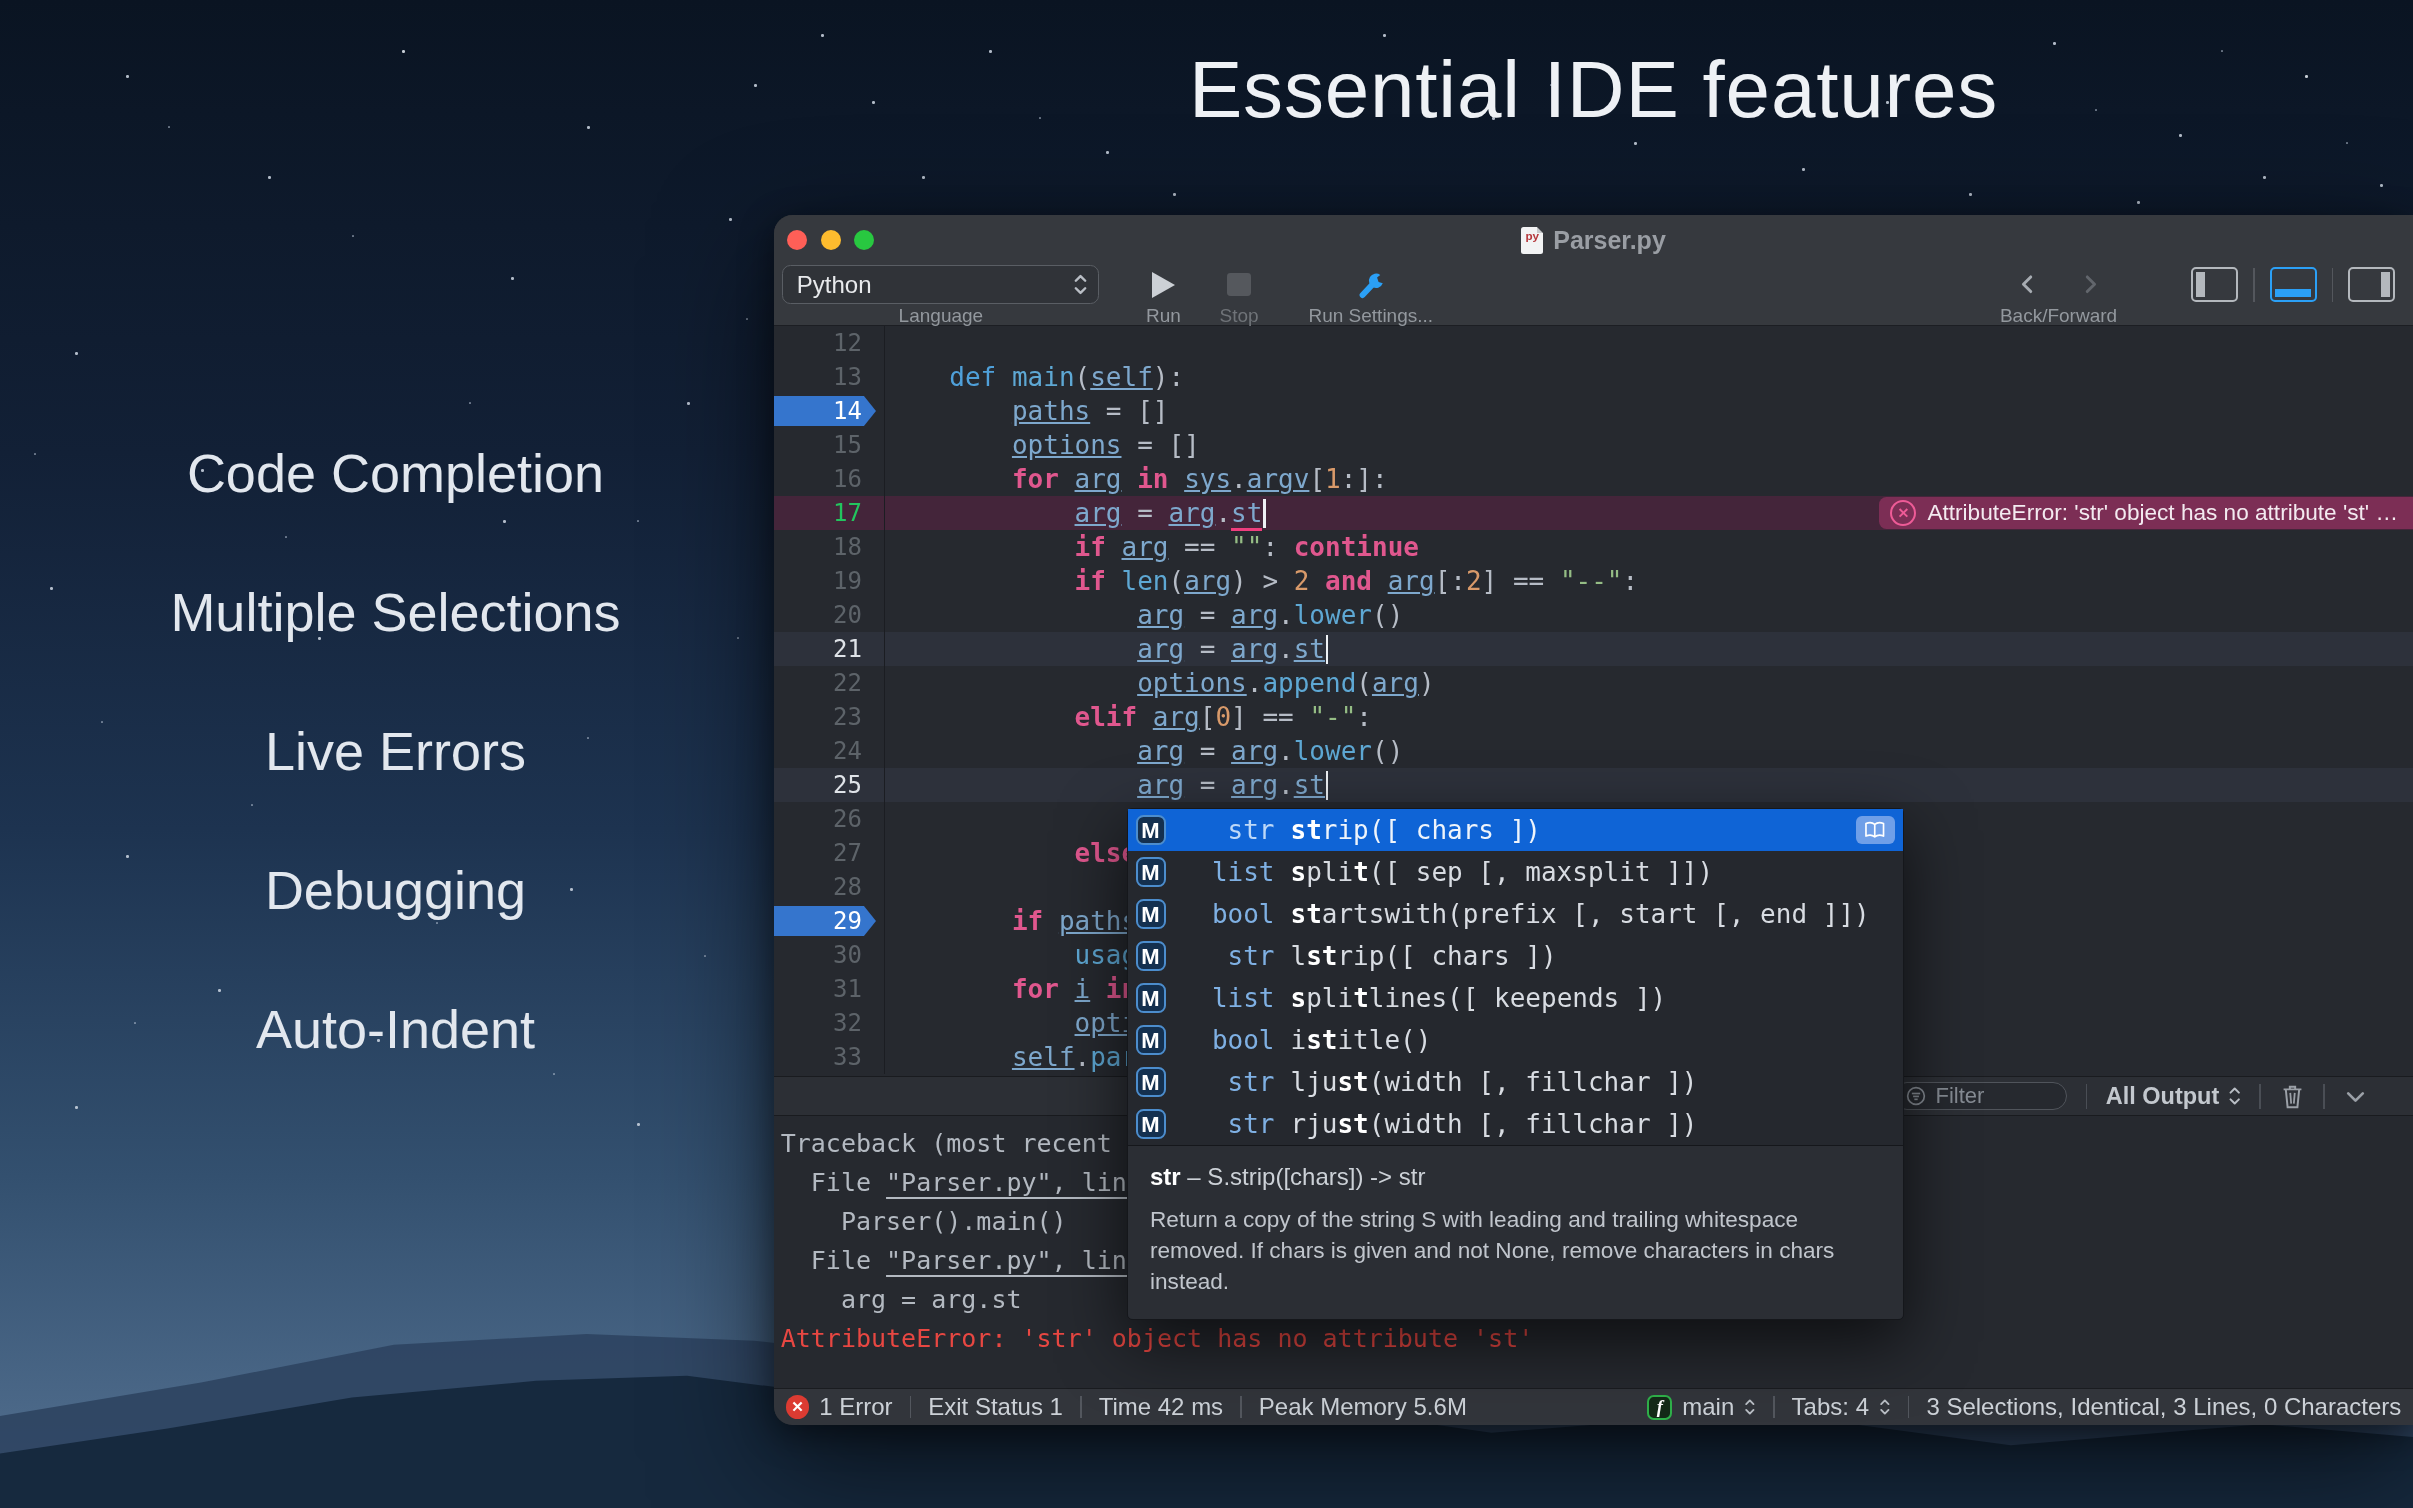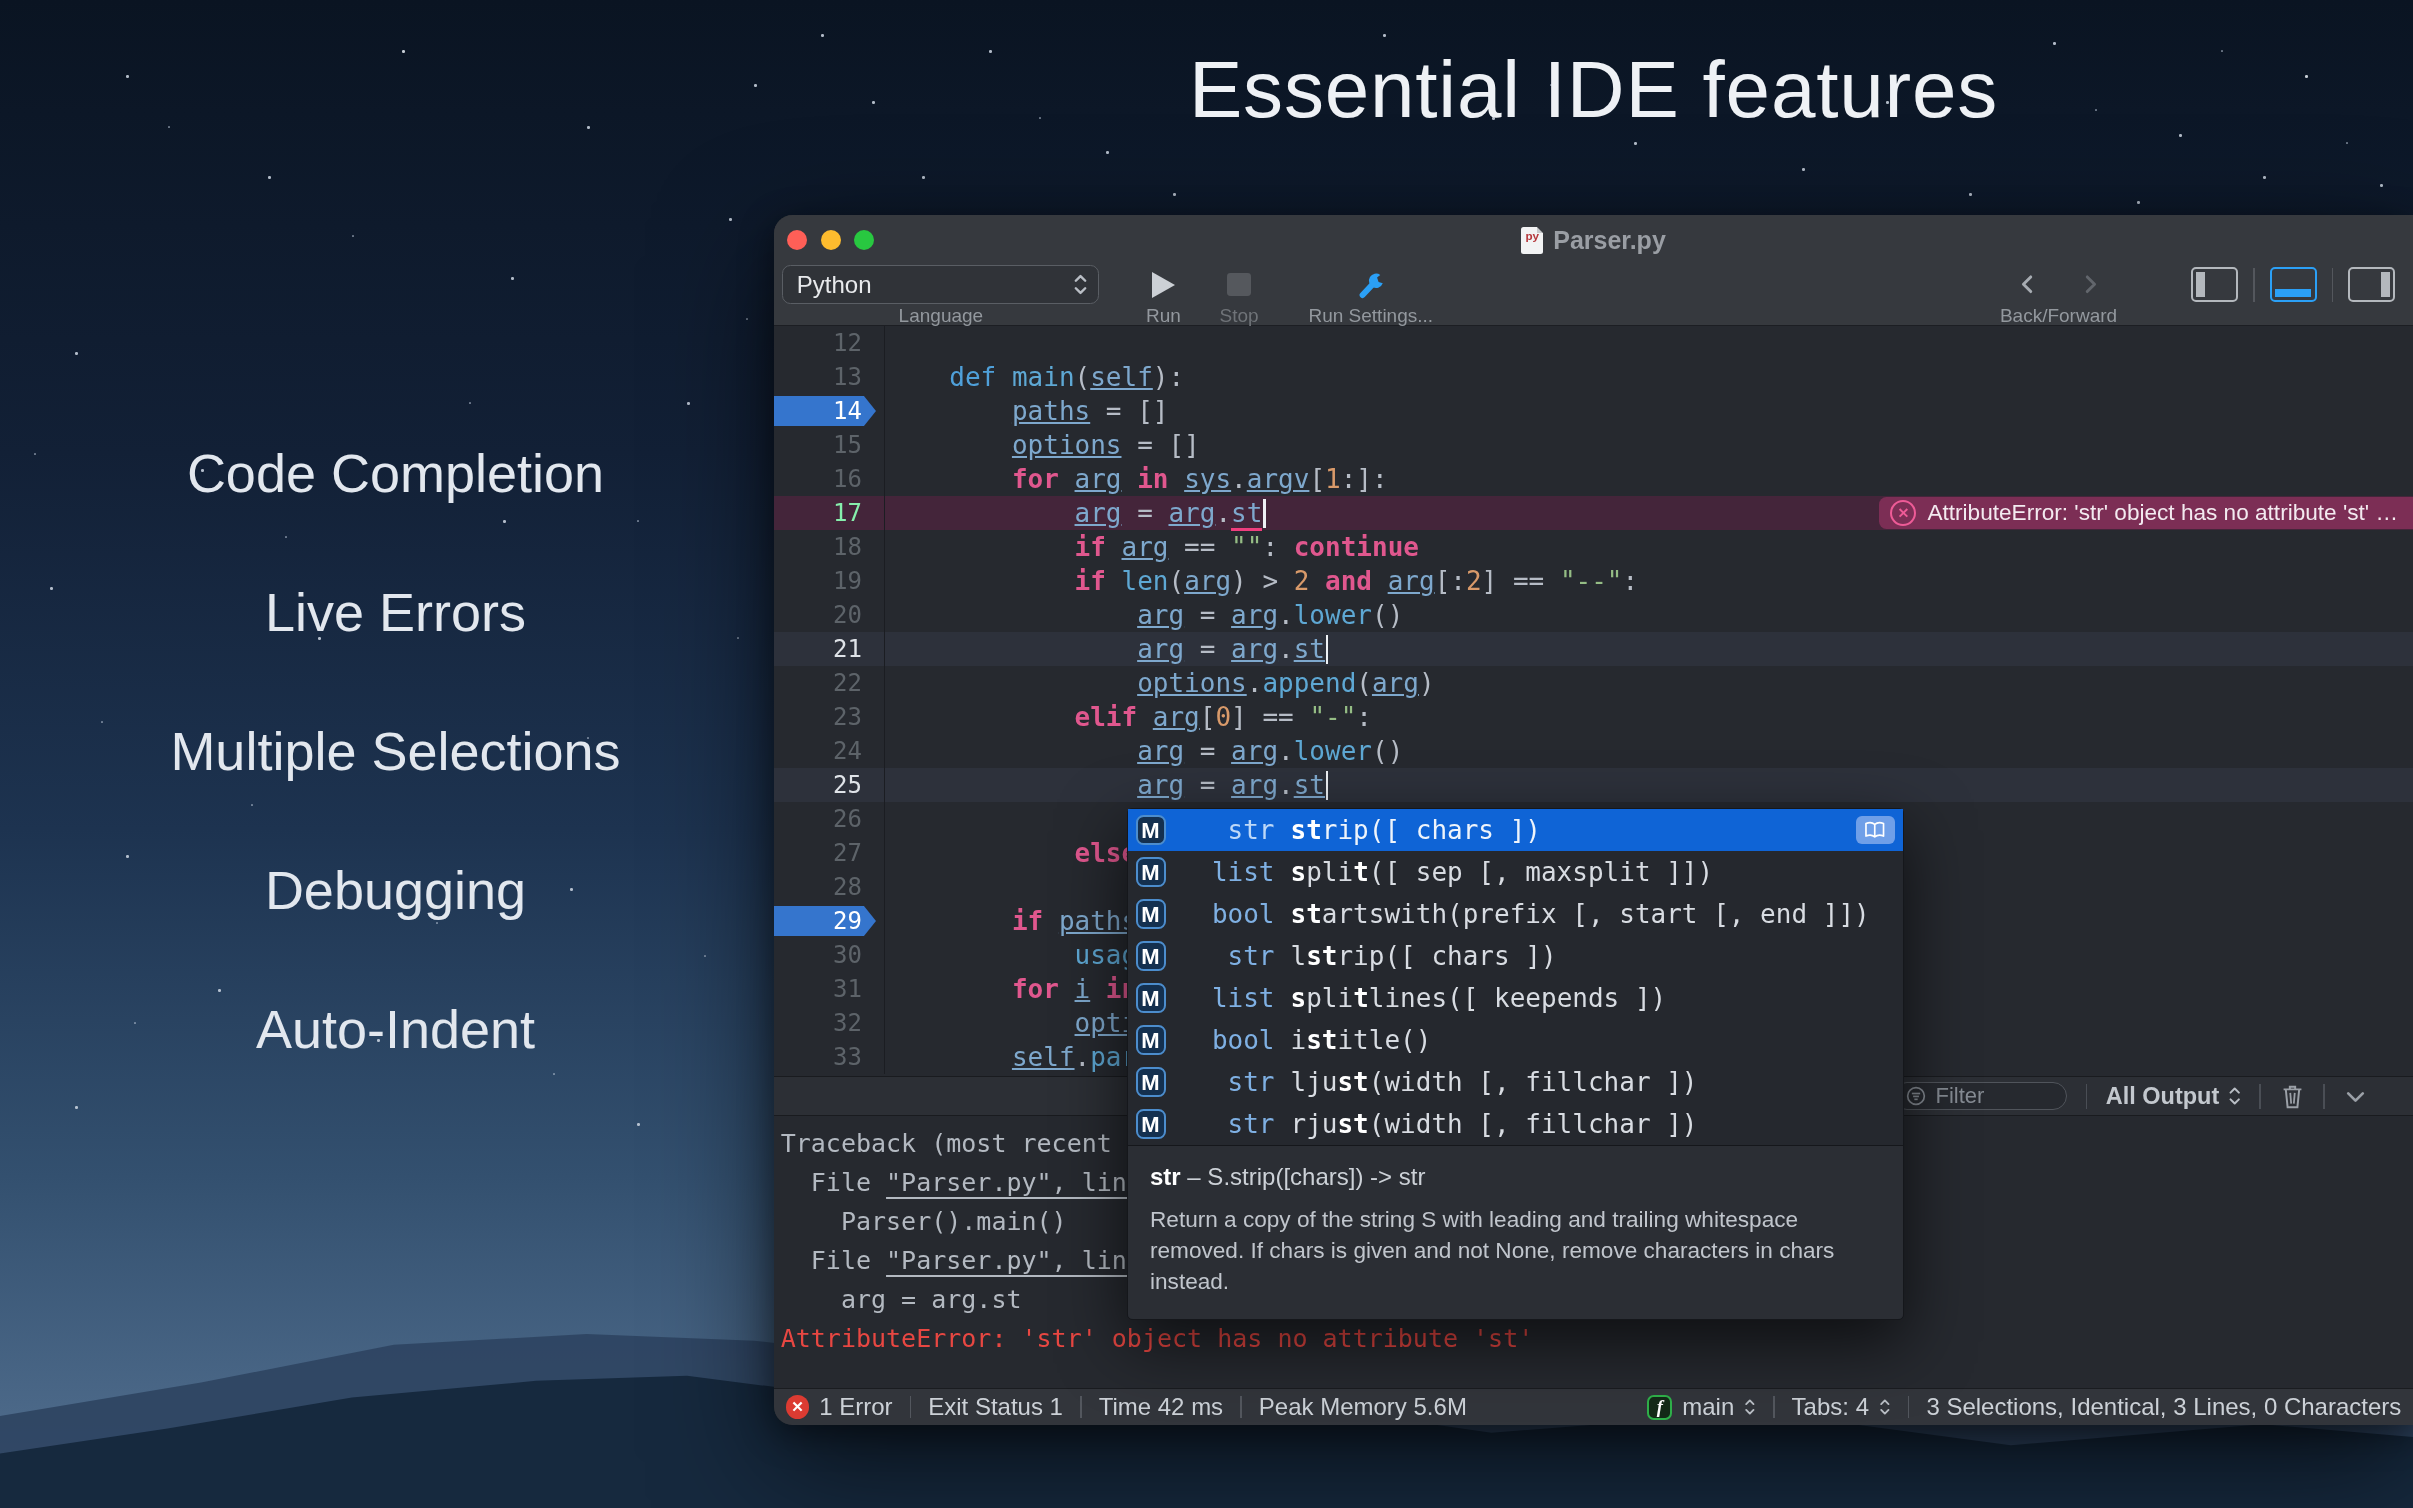--- a/index.html
+++ b/index.html
@@ -64,21 +64,21 @@
   .v-left .bar{left:3.4px;top:3.4px;bottom:3.4px;width:8.4px;}
   .v-bottom{border-color:#2ba0f6;} .v-bottom .bar{left:3.4px;right:3.4px;bottom:3.4px;height:7.5px;background:#2ba0f6;}
   .v-right .bar{right:3.4px;top:3.4px;bottom:3.4px;width:8.4px;}
 
   
   .editor{position:absolute;left:0;right:0;top:111px;height:750px;overflow:hidden;background:#26292f;}
   .line{display:flex;height:34px;position:relative;padding-left:20px;}
   .ln{width:91px;flex:none;text-align:right;padding-right:22px;box-sizing:border-box;
     font:24px/34px "DejaVu Sans Mono",monospace;color:#5d6369;border-right:1.7px solid #1b1d22;position:relative;z-index:1;}
   .lc{flex:1;white-space:pre;font:26px/34px "DejaVu Sans Mono",monospace;color:#c3c9d2;padding-left:1.7px;}
-  .row-error{background:#44253a;} .row-error .ln{color:#86efac;}
+  .row-error{background:#44253a;} .row-error .ln{color:#22c55e;}
   .row-sel{background:#2d313b;} .row-sel .ln{color:#dfe3e8;}
   .bp-arrow{position:absolute;left:0;top:1.7px;bottom:1.7px;width:102px;background:#3575cd;
     clip-path:polygon(0 0,88% 0,100% 50%,88% 100%,0 100%);}
   .bp .ln{color:#ffffff;}
   .tok-k{color:#e0578e;font-weight:bold;} .tok-d{color:#4fa0da;} .tok-f{color:#5ea8d4;}
   .tok-i{color:#7ea8cd;text-decoration:underline;} .tok-s{color:#95bd85;} .tok-n{color:#d99a6a;} .tok-p{color:#b6bcc6;}
   .tok-e{color:#7ea8cd;border-bottom:3.4px solid #ef3e7e;}
   .cursor{display:inline-block;width:2.5px;height:28.5px;background:#eef1f5;vertical-align:-5.9px;margin-left:0.8px;}
   .err-chip{position:absolute;right:0;top:0.8px;height:32px;background:#7c2e55;border-radius:7.5px 0 0 7.5px;
     display:flex;align-items:center;gap:11px;padding:0 15px 0 11.7px;color:#f3eaf0;font-size:22.6px;white-space:nowrap;}
@@ -137,22 +137,22 @@
 <div class="stars2"></div>
 
 <svg class="mountains" viewBox="0 0 2880 300" preserveAspectRatio="none">
   <polygon points="0,190 240,150 470,105 700,92 900,100 1150,130 1400,110 1700,150 2000,120 2300,160 2600,130 2880,150 2880,300 0,300" fill="#2e4460" opacity="0.9"></polygon>
   <polygon points="0,235 200,205 420,168 640,148 820,142 1000,165 1240,190 1500,170 1780,210 2100,185 2400,225 2700,200 2880,215 2880,300 0,300" fill="#16293e"></polygon>
 </svg>
 
 <div class="hero-title">Essential IDE features</div>
 <div class="features">
     <div>Code Completion</div>
+    <div>Multiple Selections</div>
     <div>Live Errors</div>
-    <div>Multiple Selections</div>
     <div>Debugging</div>
     <div>Auto-Indent</div>
   </div>
 
 <div class="window">
 
   <div class="tbar">
     <div class="lights">
       <div class="light l-close"></div>
       <div class="light l-min"></div>

